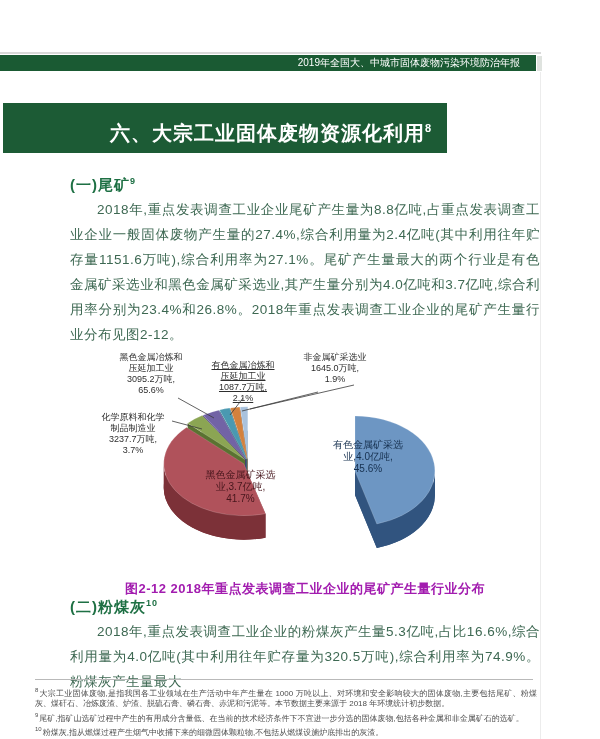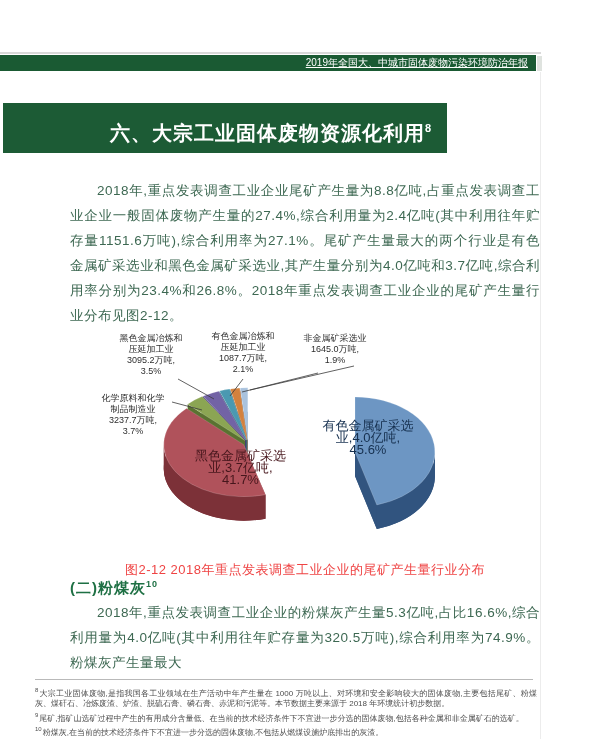--- a/index.html
+++ b/index.html
@@ -1,40 +1,40 @@
 <!DOCTYPE html>
 <html><head>
 <meta charset="utf-8">
 <style>
   html,body{margin:0;padding:0;background:#fff;}
   .page{position:relative;width:600px;height:739px;background:#ffffff;overflow:hidden;
         font-family:"Liberation Sans","DejaVu Sans",sans-serif;}
   .topline{position:absolute;left:0;top:52px;width:541px;height:2px;background:#d9d9d9;}
   .topbar{position:absolute;left:0;top:55px;width:536px;height:16px;background:#1a5a33;
           color:#fff;font-size:10px;line-height:16px;text-align:right;padding:0;box-sizing:border-box;}
-  .topbar span{padding-right:8px;text-decoration:underline;}
+  .topbar span{padding-right:16px;}
   .topbar-shadow{position:absolute;left:537px;top:56px;width:5px;height:15px;background:#dfe3df;}
   .page-edge{position:absolute;left:540px;top:72px;width:1px;height:667px;background:#ececec;}
   .banner{position:absolute;left:3px;top:103px;width:410px;height:50px;background:#1c5b35;padding-left:34px;}
   .banner h1{margin:0;color:#ffffff;font-size:20px;font-weight:700;line-height:50px;
              text-align:center;padding-left:58px;letter-spacing:1px;}
   .banner sup{font-size:11px;vertical-align:super;}
   .content{position:absolute;left:70px;top:176px;width:470px;}
   h2.sec{margin:0 0 2px 0;color:#1e7044;font-size:15px;font-weight:700;letter-spacing:1px;}
   h2.sec sup{font-size:9px;vertical-align:super;}
   p.body{margin:2px 0 0 0;color:#3d6852;font-size:13.5px;line-height:25px;
          text-align:justify;text-indent:2em;letter-spacing:0.5px;}
   .fig{position:relative;left:8px;width:460px;height:224px;margin-top:3px;}
   .fig svg{position:absolute;left:0;top:0;}
   .callout{position:absolute;color:#2e2e2e;font-size:9px;line-height:11px;text-align:center;
            white-space:pre-line;letter-spacing:0;}
-  .inlabel{position:absolute;font-size:13px;line-height:12px;text-align:center;white-space:pre-line;}
+  .inlabel{position:absolute;font-size:10px;line-height:12px;text-align:center;white-space:pre-line;}
   .inlabel.red{color:#46161c;text-align:center;}
   .inlabel.blue{color:#16304f;}
-  .caption{margin:6px 0 0 0;text-align:center;color:#ef4444;font-size:13px;font-weight:400;letter-spacing:0.5px;}
+  .caption{margin:6px 0 0 0;text-align:center;color:#a21caf;font-size:13px;font-weight:700;letter-spacing:0.5px;}
   .sec2{margin-top:14px;}
   .fnsep{position:absolute;left:35px;top:679px;width:498px;height:1px;background:#b9b9b9;}
   .footnotes{position:absolute;left:35px;top:685px;width:502px;color:#4e4e4e;font-size:8px;
              line-height:10.5px;text-align:justify;}
   .footnotes sup{font-size:6px;vertical-align:super;margin-right:1px;}
 </style>
 </head>
 <body>
 
 <div class="page">
@@ -43,20 +43,21 @@
     <span>2019年全国大、中城市固体废物污染环境防治年报</span>
   </div>
   <div class="topbar-shadow"></div>
   <div class="page-edge"></div>
 
   <div class="banner">
     <h1><span>六、大宗工业固体废物资源化利用</span><sup>8</sup></h1>
   </div>
 
   <div class="content">
+    <h2 class="sec"><span>(一)尾矿</span><sup>9</sup></h2>
     <p class="body">2018年,重点发表调查工业企业尾矿产生量为8.8亿吨,占重点发表调查工业企业一般固体废物产生量的27.4%,综合利用量为2.4亿吨(其中利用往年贮存量1151.6万吨),综合利用率为27.1%。尾矿产生量最大的两个行业是有色金属矿采选业和黑色金属矿采选业,其产生量分别为4.0亿吨和3.7亿吨,综合利用率分别为23.4%和26.8%。2018年重点发表调查工业企业的尾矿产生量行业分布见图2-12。</p>
 
     <div class="fig">
       <svg id="pie-svg" width="460" height="224" viewBox="0 0 460 224">
           <path d="M169.76446774645177,132.7536079063736 L162.2,81.0 A80,52 0 0 1 169.8,80.8 Z" fill="#6f8cab"></path>
           <path d="M169.76446774645177,108.7536079063736 L162.2,57.0 L162.2,81.0 L169.76446774645177,132.7536079063736 Z" fill="#6f8cab"></path>
           <path d="M169.76446774645177,108.7536079063736 L169.8,56.8 L169.8,80.8 L169.76446774645177,132.7536079063736 Z" fill="#6f8cab"></path>
           <path d="M169.76446774645177,108.7536079063736 L162.2,57.0 A80,52 0 0 1 169.8,56.8 Z" fill="#a9c2dd" stroke="rgba(255,255,255,0.35)" stroke-width="0.5"></path>
           <path d="M169.2333460813152,132.78843151289158 L152.3,82.0 A80,52 0 0 1 161.7,81.0 Z" fill="#9c5a25"></path>
           <path d="M169.2333460813152,108.78843151289159 L152.3,58.0 L152.3,82.0 L169.2333460813152,132.78843151289158 Z" fill="#9c5a25"></path>
@@ -86,22 +87,22 @@
           <path d="M277,121 L277.0,66.0 A80,55 0 0 1 298.8,173.9 Z" fill="#6d96c3" stroke="rgba(255,255,255,0.35)" stroke-width="0.5"></path>
           <path d="M100,48 L136,68" stroke="#3a3a3a" stroke-width="0.8" fill="none"></path>
           <path d="M165,48 L152,65" stroke="#3a3a3a" stroke-width="0.8" fill="none"></path>
           <path d="M240,42 L164,61" stroke="#3a3a3a" stroke-width="0.8" fill="none"></path>
           <path d="M276,35 L172,59" stroke="#3a3a3a" stroke-width="0.8" fill="none"></path>
           <path d="M94,71 L124,79" stroke="#3a3a3a" stroke-width="0.8" fill="none"></path>
         </svg>
       <div class="callout" style="left:23px;top:2px;width:100px;">黑色金属冶炼和
 压延加工业
 3095.2万吨,
-3.5%</div>
-      <div class="callout" style="left:115px;top:0;width:100px;">有色金属冶炼和
+65.6%</div>
+      <div class="callout" style="left:115px;top:10px;width:100px;text-decoration:underline;">有色金属冶炼和
 压延加工业
 1087.7万吨,
 2.1%</div>
       <div class="callout" style="left:207px;top:2px;width:100px;">非金属矿采选业
 1645.0万吨,
 1.9%</div>
       <div class="callout" style="left:5px;top:62px;width:100px;">化学原料和化学
 制品制造业
 3237.7万吨,
 3.7%</div>
@@ -116,15 +117,15 @@
     <div class="caption">图2-12 2018年重点发表调查工业企业的尾矿产生量行业分布</div>
 
     <h2 class="sec sec2"><span>(二)粉煤灰</span><sup>10</sup></h2>
     <p class="body">2018年,重点发表调查工业企业的粉煤灰产生量5.3亿吨,占比16.6%,综合利用量为4.0亿吨(其中利用往年贮存量为320.5万吨),综合利用率为74.9%。粉煤灰产生量最大</p>
   </div>
 
   <div class="fnsep"></div>
   <div class="footnotes">
     <div><sup>8</sup><span>大宗工业固体废物,是指我国各工业领域在生产活动中年产生量在 1000 万吨以上、对环境和安全影响较大的固体废物,主要包括尾矿、粉煤灰、煤矸石、冶炼废渣、炉渣、脱硫石膏、磷石膏、赤泥和污泥等。本节数据主要来源于 2018 年环境统计初步数据。</span></div>
     <div><sup>9</sup><span>尾矿,指矿山选矿过程中产生的有用成分含量低、在当前的技术经济条件下不宜进一步分选的固体废物,包括各种金属和非金属矿石的选矿。</span></div>
-    <div><sup>10</sup><span>粉煤灰,在当前的技术经济条件下不宜进一步分选的固体废物,不包括从燃煤设施炉底排出的灰渣。</span></div>
+    <div><sup>10</sup><span>粉煤灰,指从燃煤过程产生烟气中收捕下来的细微固体颗粒物,不包括从燃煤设施炉底排出的灰渣。</span></div>
   </div>
 </div>
 
 </body></html>

